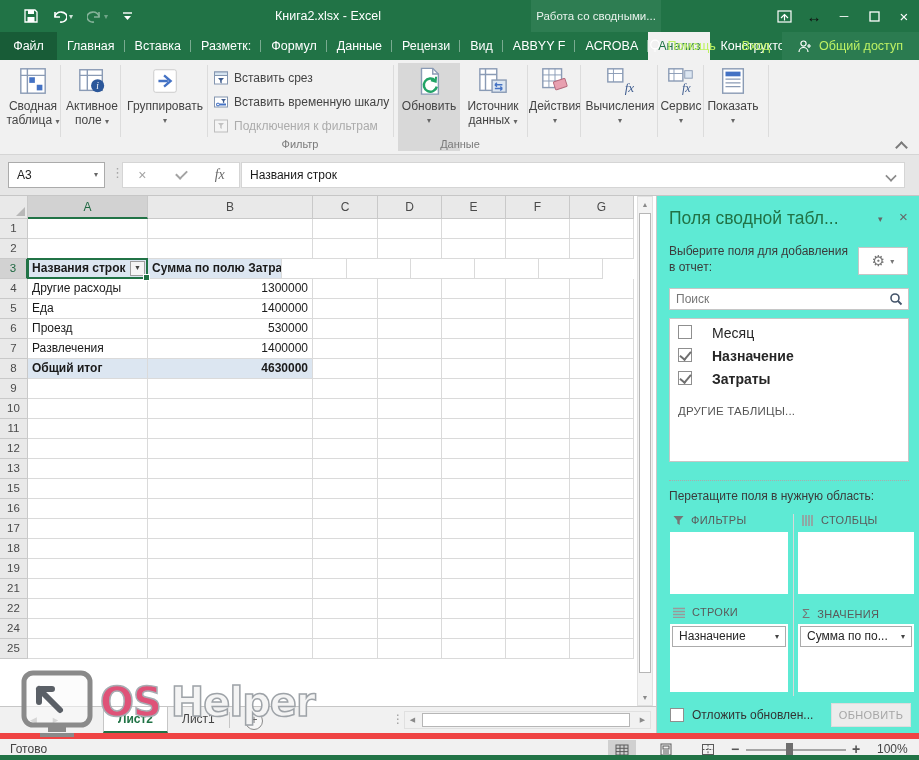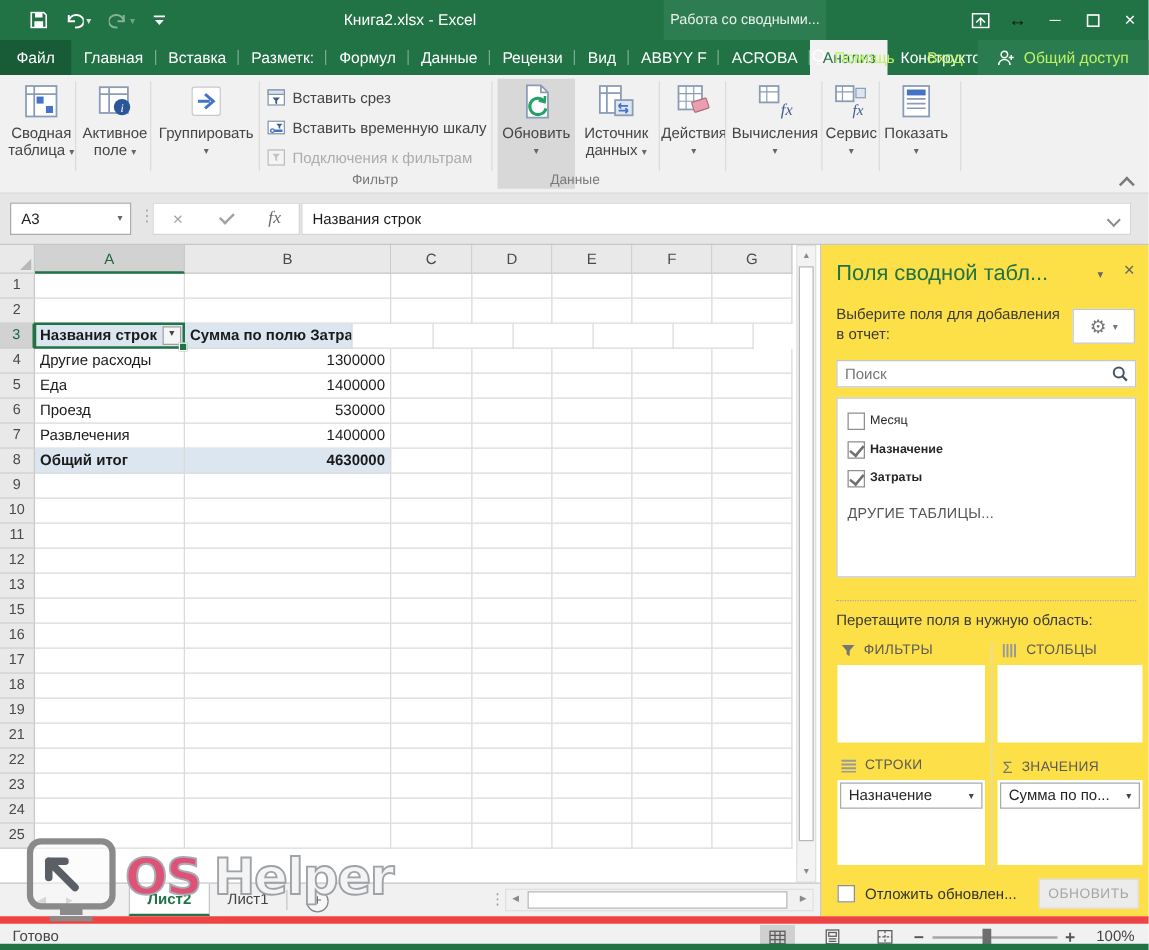--- a/index.html
+++ b/index.html
@@ -106,33 +106,33 @@
   .view-btn{position:absolute;top:1px;width:28px;height:19px;display:flex;align-items:center;justify-content:center}
   .view-btn.active{background:#D0D0D0}
   .zoom-minus{position:absolute;left:731px;top:2px;font-size:14px;color:#555;font-weight:bold}
   .zoom-track{position:absolute;left:746px;top:10px;width:100px;height:2px;background:#A6A6A6}
   .zoom-thumb{position:absolute;left:786px;top:4px;width:7px;height:13px;background:#6E6E6E}
   .zoom-plus{position:absolute;left:852px;top:2px;font-size:14px;color:#555;font-weight:bold}
   .zoom-pct{position:absolute;left:877px;top:3px}
   .green-strip{position:absolute;left:0;top:755px;width:919px;height:5px;background:#217346;z-index:46}
 
   
-  .taskpane{position:absolute;left:656px;top:196px;width:263px;height:537px;background:#fde047;border-left:1px solid #C9C9C9;box-sizing:border-box;font-size:12px;color:#444}
+  .taskpane{position:absolute;left:656px;top:196px;width:263px;height:537px;background:#5eead4;border-left:1px solid #C9C9C9;box-sizing:border-box;font-size:12px;color:#444}
   .tp-title{position:absolute;left:12px;top:12px;font-size:17.5px;color:#217346;white-space:nowrap}
   .tp-title-caret{position:absolute;left:221px;top:18px;font-size:9px;color:#666}
   .tp-close{position:absolute;left:242px;top:12px;font-size:15px;color:#666}
   .tp-instr{position:absolute;left:12px;top:47px;width:182px;line-height:16px;color:#3B3B3B}
   .gear-btn{position:absolute;left:201px;top:51px;width:50px;height:28px;background:#fff;border:1px solid #C6C6C6;box-sizing:border-box;
             display:flex;align-items:center;justify-content:center;gap:5px;color:#767676}
   .gear-btn .g{font-size:15px}
   .gear-btn .caret{font-size:8px}
   .search{position:absolute;left:12px;top:92px;width:240px;height:22px;background:#fff;border:1px solid #C6C6C6;box-sizing:border-box;color:#767676;line-height:20px;padding-left:6px}
   .search svg{position:absolute;right:5px;top:3px}
   .fields-box{position:absolute;left:12px;top:122px;width:240px;height:144px;background:#fff;border:1px solid #C6C6C6;box-sizing:border-box;padding:6px 0 0 8px}
-  .field-item{height:23px;display:flex;align-items:center;gap:4px;font-size:10px;color:#262626}
+  .field-item{height:23px;display:flex;gap:20px;font-size:14px;color:#262626}
   .cb{width:14px;height:14px;border:1px solid #8F8F8F;background:#fff;position:relative;box-sizing:border-box;flex:0 0 14px}
   .cb.checked::after{content:'';position:absolute;left:3px;top:0;width:5px;height:9px;border-right:2px solid #6F6F6F;border-bottom:2px solid #6F6F6F;transform:rotate(40deg)}
   .bold{font-weight:bold}
   .more-tables{margin-top:11px;font-size:11.5px;color:#555;letter-spacing:.2px}
   .dotline{position:absolute;left:12px;top:284px;width:240px;border-top:1px dotted #ABABAB}
   .drag-hint{position:absolute;left:12px;top:293px;color:#3B3B3B}
   .q-label{position:absolute;font-size:11px;color:#5A5A5A;display:flex;align-items:center;gap:7px;letter-spacing:.3px}
   .q-label .qi{color:#767676;font-size:12px}
   .q-box{position:absolute;background:#fff}
   .q-divider{position:absolute;left:136px;top:318px;width:1px;height:182px;background:#D9D9D9}
@@ -596,30 +596,20 @@
         <div class="row-h">22</div>
         <div class="cell" style="width: 120px;"></div>
         <div class="cell" style="width: 165px;"></div>
         <div class="cell" style="width: 65px;"></div>
         <div class="cell" style="width: 64px;"></div>
         <div class="cell" style="width: 64px;"></div>
         <div class="cell" style="width: 64px;"></div>
         <div class="cell" style="width: 64px;"></div>
       </div>
       <div class="grow">
-        <div class="row-h">23</div>
-        <div class="cell" style="width: 120px;"></div>
-        <div class="cell" style="width: 165px;"></div>
-        <div class="cell" style="width: 65px;"></div>
-        <div class="cell" style="width: 64px;"></div>
-        <div class="cell" style="width: 64px;"></div>
-        <div class="cell" style="width: 64px;"></div>
-        <div class="cell" style="width: 64px;"></div>
-      </div>
-      <div class="grow">
         <div class="row-h">24</div>
         <div class="cell" style="width: 120px;"></div>
         <div class="cell" style="width: 165px;"></div>
         <div class="cell" style="width: 65px;"></div>
         <div class="cell" style="width: 64px;"></div>
         <div class="cell" style="width: 64px;"></div>
         <div class="cell" style="width: 64px;"></div>
         <div class="cell" style="width: 64px;"></div>
       </div>
       <div class="grow">

